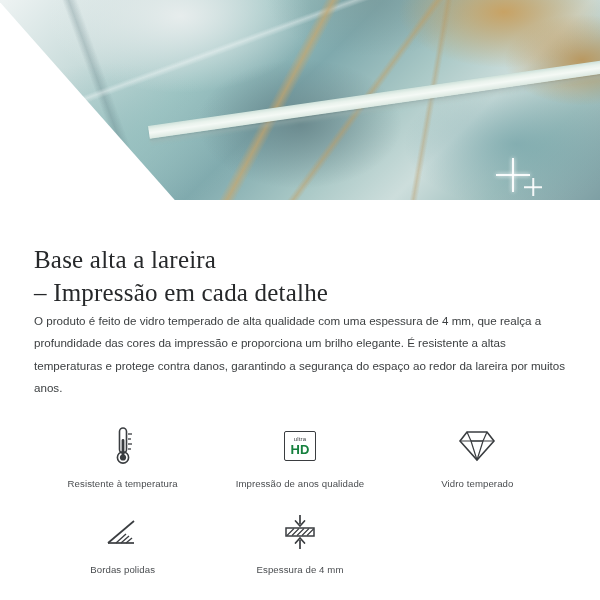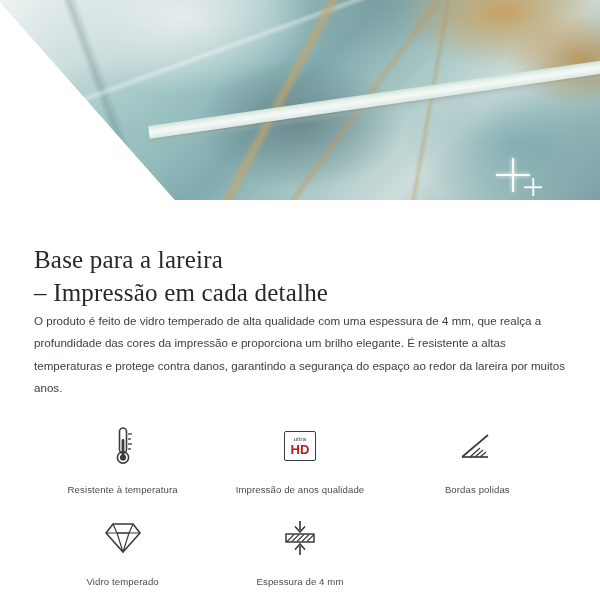--- a/index.html
+++ b/index.html
@@ -151,56 +151,56 @@
     text-align: center;
   }
   .feature .ico {
     height: 46px;
     display: flex;
     align-items: center;
     justify-content: center;
     color: #3a3d40;
   }
   .feature .cap {
-    margin-top: 15px;
+    margin-top: 9px;
     font-size: 9.6px;
     color: #4a4d50;
     letter-spacing: .1px;
   }
   .hd-badge {
     width: 32px; height: 30px;
     border: 1.6px solid #3a3d40;
     border-radius: 2px;
     display: flex; flex-direction: column;
     align-items: center; justify-content: center;
     line-height: 1;
   }
   .hd-badge .u { font-size: 6px; letter-spacing: .2px; color:#3a3d40; }
-  .hd-badge .h { font-size: 13px; font-weight: bold; color:#b91c1c; margin-top: 1px;}
+  .hd-badge .h { font-size: 13px; font-weight: bold; color:#15803d; margin-top: 1px;}
   svg { display: block; }
 </style>
 </head>
 <body>
 
 <div class="page">
 
   <div class="hero">
     <div class="hero-art"></div>
     <div class="glass-edge-shadow"></div>
     <div class="glass-edge"></div>
     <div class="hero-mask-bottom"></div>
     <div class="hero-mask-left"></div>
     <div class="sparkle"></div>
     <div class="sparkle2"></div>
   </div>
 
   <div class="content">
 
     <div class="headline">
-      <span>Base para a lareira</span>
+      <span>Base alta a lareira</span>
       <span class="l2">– Impressão em cada detalhe</span>
     </div>
 
     <p class="body-text">O produto é feito de vidro temperado de alta qualidade com uma espessura de 4 mm, que realça a profundidade das cores da impressão e proporciona um brilho elegante. É resistente a altas temperaturas e protege contra danos, garantindo a segurança do espaço ao redor da lareira por muitos anos.</p>
 
     <div class="features">
 
       <div class="feature">
         <div class="ico">
           <svg width="24" height="42" viewBox="0 0 24 42">
@@ -223,42 +223,42 @@
             <span class="u">ultra</span>
             <span class="h">HD</span>
           </div>
         </div>
         <div class="cap">Impressão de anos qualidade</div>
       </div>
 
 
       <div class="feature">
         <div class="ico">
+          <svg width="38" height="34" viewBox="0 0 38 34">
+            <path d="M2 12 L9 3 H29 L36 12 L19 31 Z" fill="none" stroke="#3a3d40" stroke-width="1.6"></path>
+            <path d="M2 12 H36" stroke="#3a3d40" stroke-width="1.2"></path>
+            <path d="M9 3 L13 12 L19 31" fill="none" stroke="#3a3d40" stroke-width="1.2"></path>
+            <path d="M29 3 L25 12 L19 31" fill="none" stroke="#3a3d40" stroke-width="1.2"></path>
+            <path d="M13 12 H25" stroke="#3a3d40" stroke-width="1.2"></path>
+          </svg>
+        </div>
+        <div class="cap">Vidro temperado</div>
+      </div>
+
+      <div class="feature">
+        <div class="ico">
           <svg width="38" height="30" viewBox="0 0 38 30">
             <path d="M4 26 L30 4" stroke="#3a3d40" stroke-width="1.7"></path>
             <path d="M4 26 H30" stroke="#3a3d40" stroke-width="1.7"></path>
             <path d="M12 26 L22 17" stroke="#3a3d40" stroke-width="1.3"></path>
             <path d="M17 26 L25 19" stroke="#3a3d40" stroke-width="1.3"></path>
             <path d="M22 26 L28 21" stroke="#3a3d40" stroke-width="1.3"></path>
           </svg>
         </div>
         <div class="cap">Bordas polidas</div>
-      </div>
-
-      <div class="feature">
-        <div class="ico">
-          <svg width="38" height="34" viewBox="0 0 38 34">
-            <path d="M2 12 L9 3 H29 L36 12 L19 31 Z" fill="none" stroke="#3a3d40" stroke-width="1.6"></path>
-            <path d="M2 12 H36" stroke="#3a3d40" stroke-width="1.2"></path>
-            <path d="M9 3 L13 12 L19 31" fill="none" stroke="#3a3d40" stroke-width="1.2"></path>
-            <path d="M29 3 L25 12 L19 31" fill="none" stroke="#3a3d40" stroke-width="1.2"></path>
-            <path d="M13 12 H25" stroke="#3a3d40" stroke-width="1.2"></path>
-          </svg>
-        </div>
-        <div class="cap">Vidro temperado</div>
       </div>
 
       <div class="feature">
         <div class="ico">
           <svg width="40" height="38" viewBox="0 0 40 38">
             <path d="M20 2 V11" stroke="#3a3d40" stroke-width="1.7"></path>
             <path d="M15.5 8 L20 13 L24.5 8" fill="none" stroke="#3a3d40" stroke-width="1.7" stroke-linecap="round"></path>
             <rect x="6" y="15" width="28" height="8" fill="none" stroke="#3a3d40" stroke-width="1.5"></rect>
             <path d="M7 22.5 L14 15.5 M12 22.5 L19 15.5 M17 22.5 L24 15.5 M22 22.5 L29 15.5 M27 22.5 L33.5 16" stroke="#3a3d40" stroke-width="1.1"></path>
             <path d="M20 36 V27" stroke="#3a3d40" stroke-width="1.7"></path>

